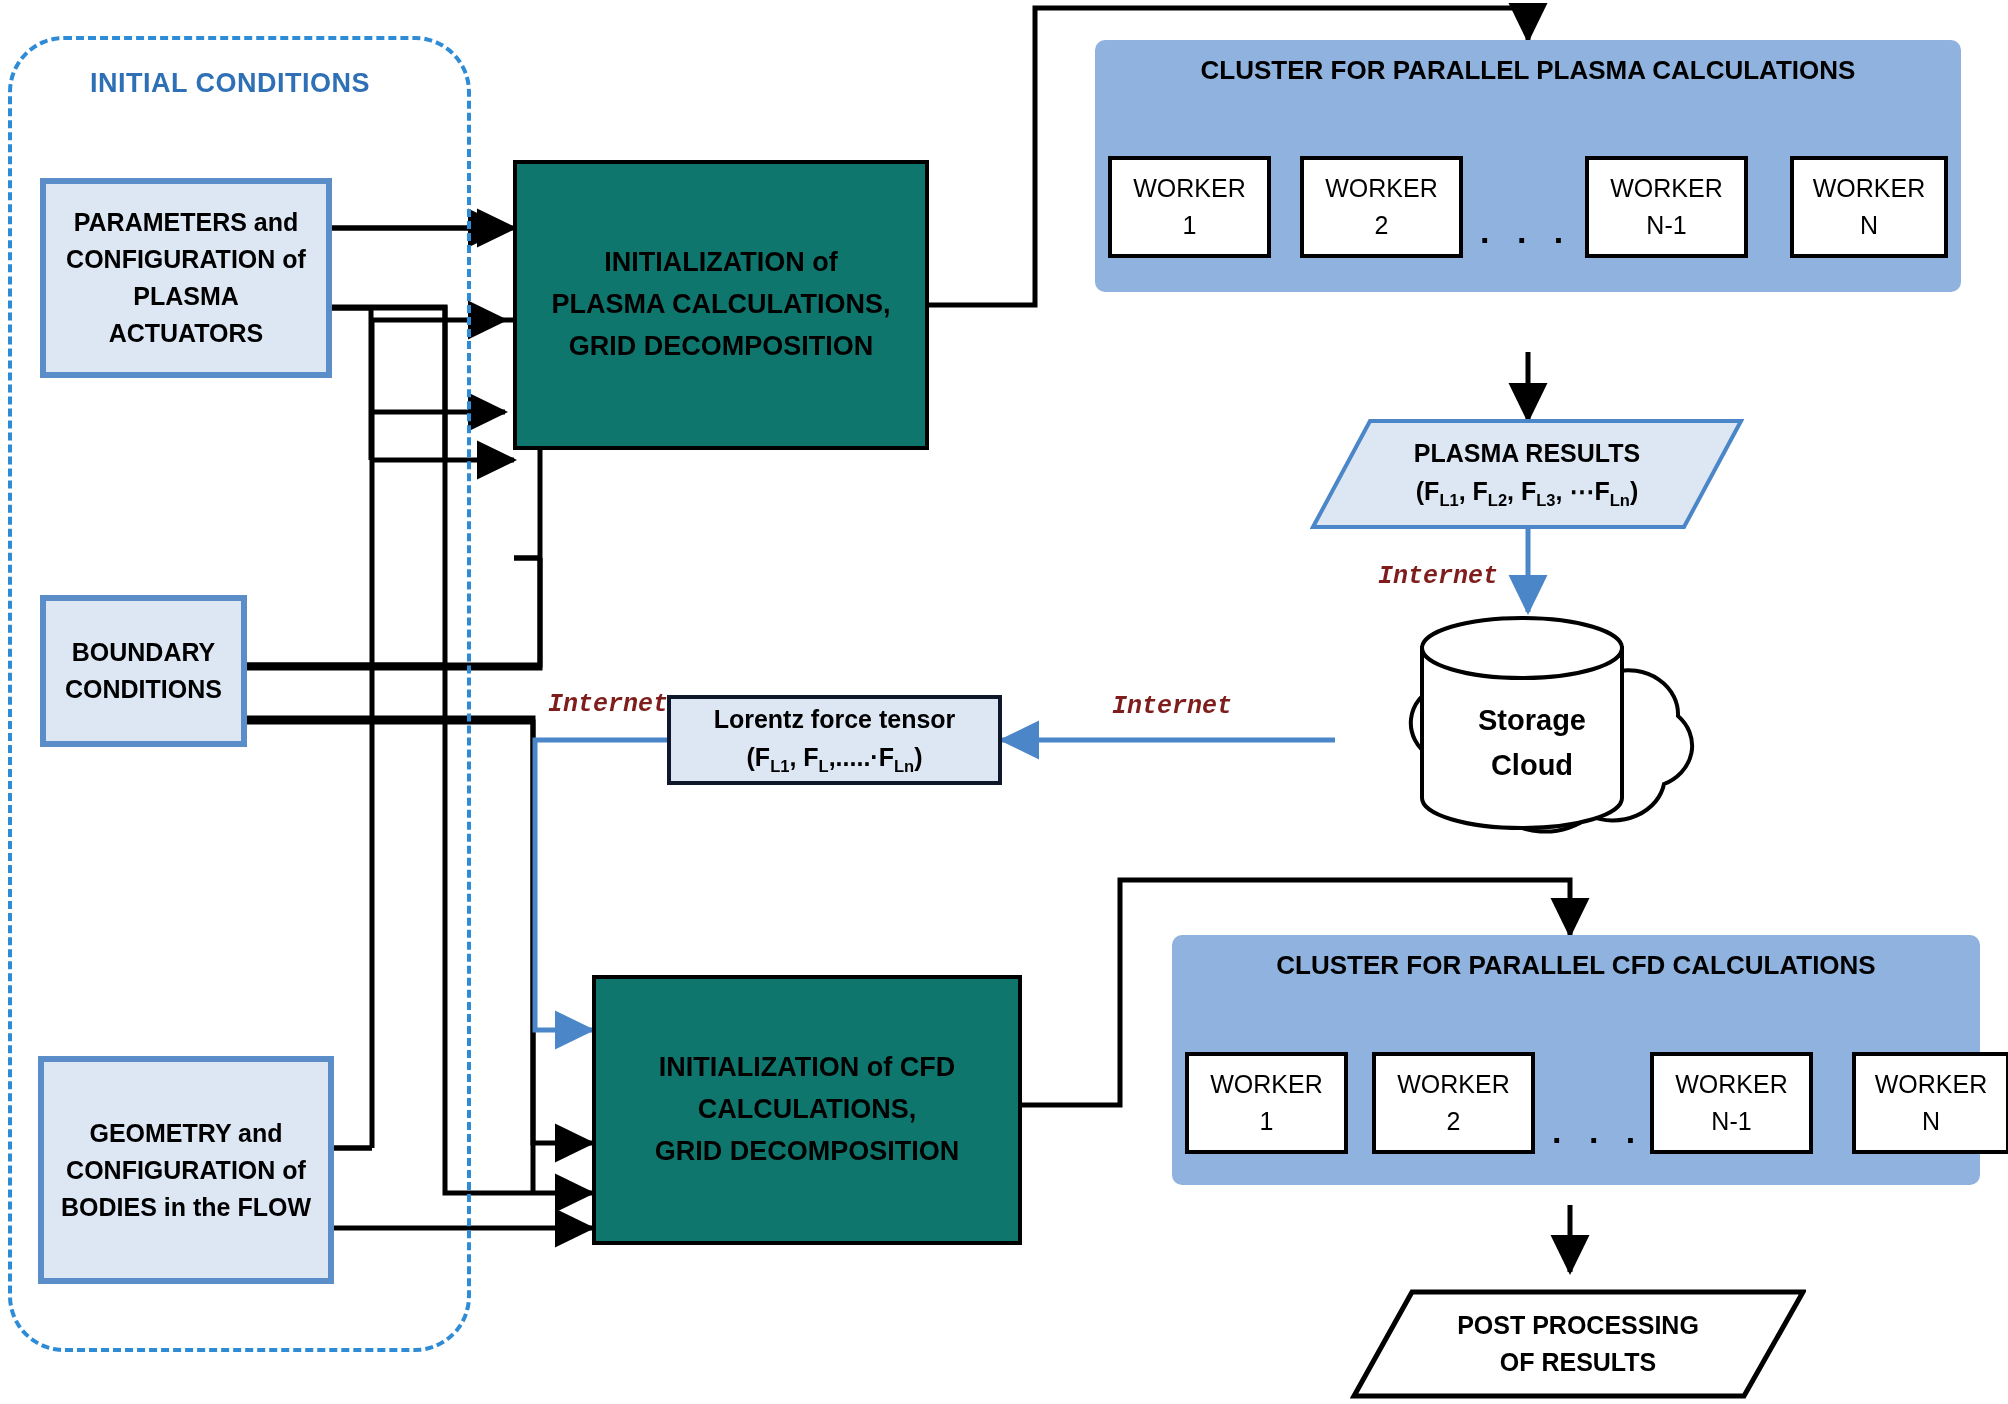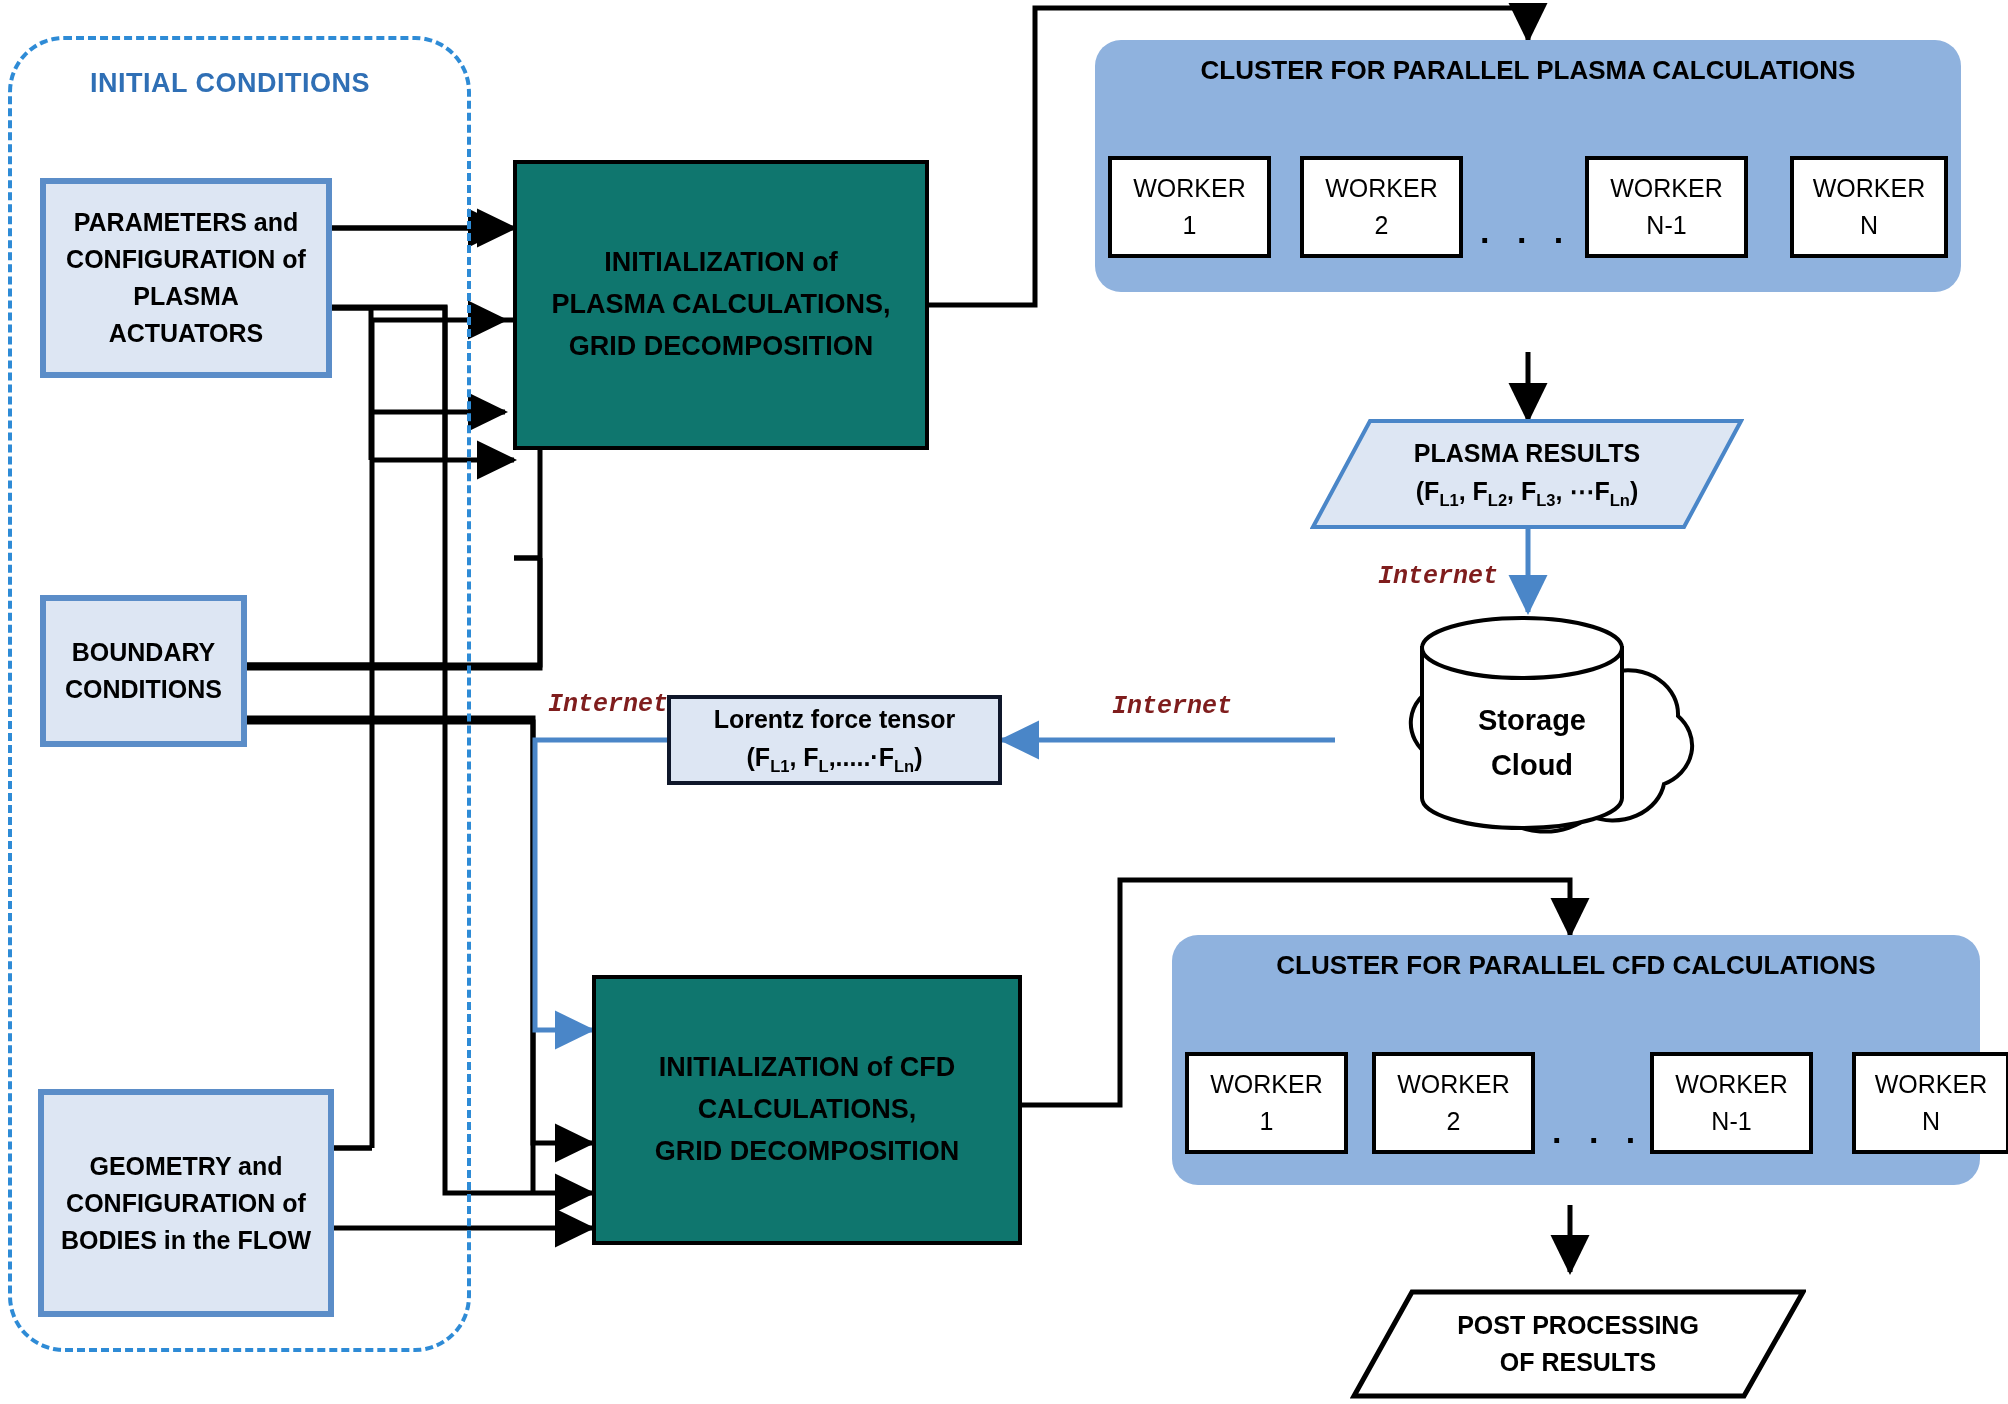--- a/index.html
+++ b/index.html
@@ -62,21 +62,21 @@
     text-align:center;
     color:#000;
     font-weight:bold;
     font-size:27px;
     line-height:1.55;
   }
 
   
   .cluster{
     background:#8fb2de;
-    border-radius:26px;
+    border-radius:10px;
   }
   .cluster-title{
     position:absolute;
     left:0;right:0;
     text-align:center;
     font-weight:bold;
     font-size:26px;
     color:#000;
     letter-spacing:0px;
     white-space:nowrap;
@@ -272,21 +272,21 @@
     </div>
   </div>
 
   <div class="node ic-box" style="left:40px;top:595px;width:207px;height:152px;">
     <div>
       <div>BOUNDARY</div>
       <div>CONDITIONS</div>
     </div>
   </div>
 
-  <div class="node ic-box" style="left:38px;top:1089px;width:296px;height:228px;">
+  <div class="node ic-box" style="left:38px;top:1056px;width:296px;height:228px;">
     <div>
       <div>GEOMETRY and</div>
       <div>CONFIGURATION of</div>
       <div>BODIES in the FLOW</div>
     </div>
   </div>
 
   <div class="node proc-box" style="left:513px;top:160px;width:416px;height:290px;">
     <div>
       <div>INITIALIZATION of</div>

